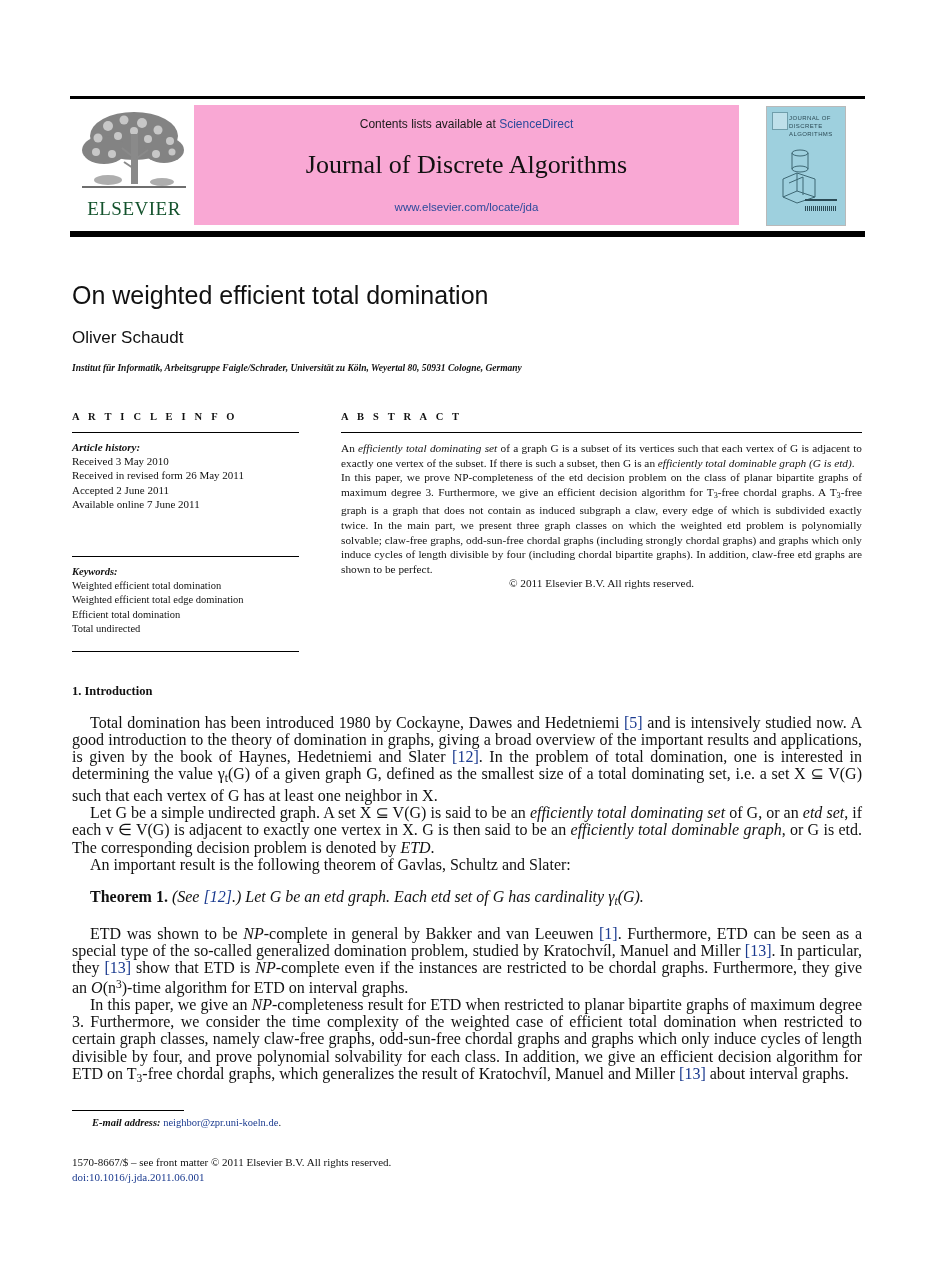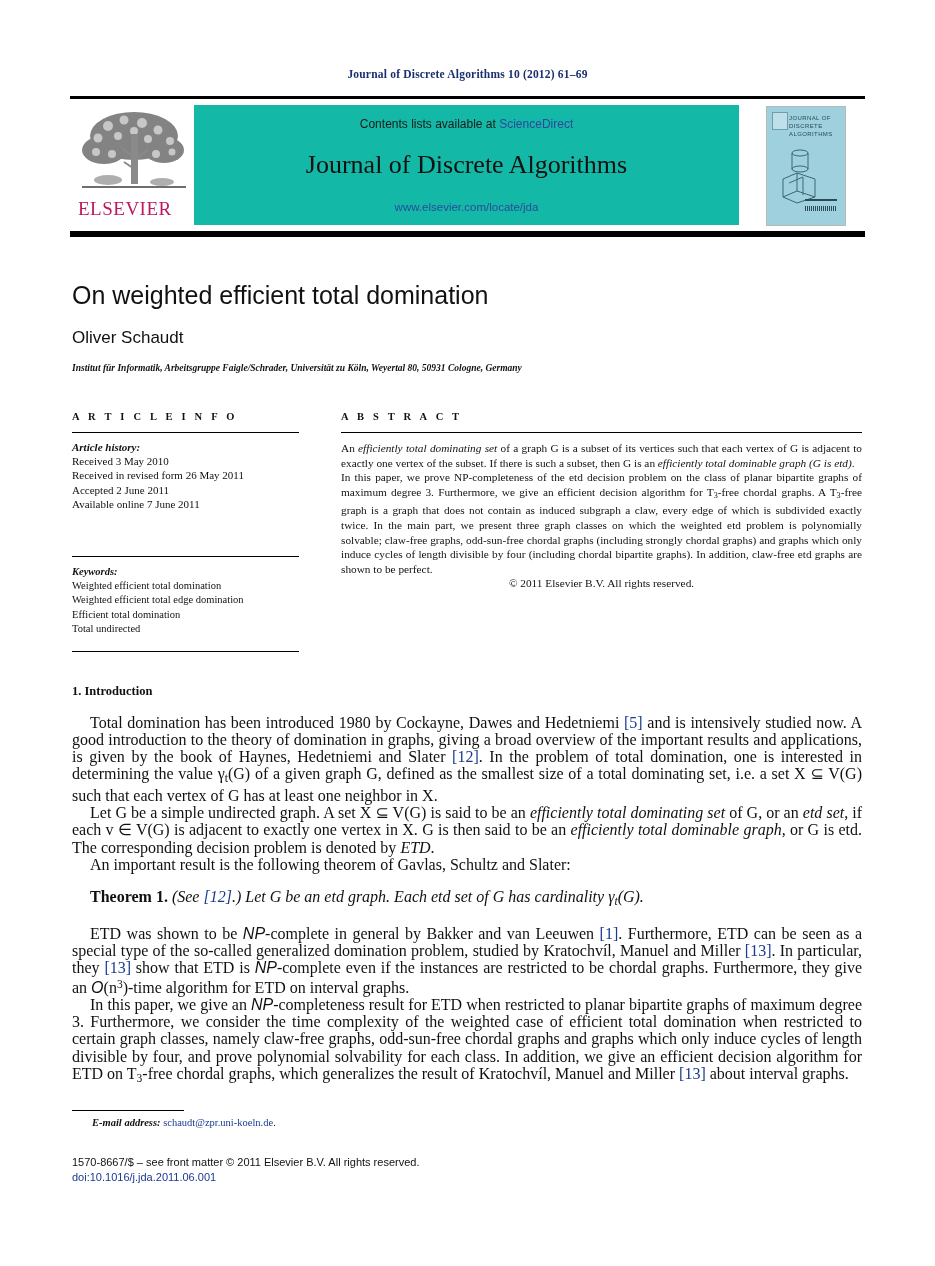--- a/index.html
+++ b/index.html
@@ -27,21 +27,21 @@
   .rule-top {
     position:absolute; left:70px; top:96px; width:795px; height:3px;
     background:#000;
   }
   .rule-bottom {
     position:absolute; left:70px; top:231px; width:795px; height:6px;
     background:#000;
   }
   .masthead {
     position:absolute; left:194px; top:105px; width:545px; height:120px;
-    background:#14b8a6;
+    background:#f9a8d4;
   }
   .contents-line {
     position:absolute; left:0; top:12px; width:545px; text-align:center;
     font-family:"Liberation Sans", sans-serif; font-size:12px; color:#1a1a1a;
   }
   .contents-line .sd { color:#2b4a9b; }
   .journal-name {
     position:absolute; left:0; top:45px; width:545px; text-align:center;
     font-family:"Liberation Serif", serif; font-size:26px; color:#111;
   }
@@ -49,23 +49,23 @@
     position:absolute; left:0; top:96px; width:545px; text-align:center;
     font-family:"Liberation Sans", sans-serif; font-size:11.5px; color:#2b4a9b;
   }
 
   
   .elsevier {
     position:absolute; left:78px; top:106px; width:112px; height:118px;
   }
   .elsevier svg { display:block; }
   .elsevier-word {
-    position:absolute; left:0; top:92px; width:112px; 
+    position:absolute; left:0; top:92px; width:112px; text-align:center;
     font-family:"Liberation Serif", serif; font-size:19px;
-    letter-spacing:.5px; color:#be185d;
+    letter-spacing:.5px; color:#14532d;
   }
 
   
   .cover {
     position:absolute; left:766px; top:106px; width:78px; height:118px;
     background:#9ed0de; border:1px solid #b9b9b9; overflow:hidden;
   }
   .cover .cv-logo {
     position:absolute; left:5px; top:5px; width:14px; height:16px;
     background:#bfe0ea; border:1px solid #6f9eab;
@@ -150,45 +150,44 @@
     line-height:17.1px; text-align:justify;
   }
   .body p { margin:0; text-indent:18px; }
   .body i { font-style:italic; }
   .cite { color:#1a3a8f; }
   .thm { margin-top:15px !important; text-indent:0; }
   .thm b { font-weight:bold; }
   .thm i { font-style:italic; }
   sub { font-size:.72em; vertical-align:-.25em; }
   sup { font-size:.72em; vertical-align:.45em; }
-  .cal { font-family:Liberation Sans, sans-serif; font-style:italic; }
+  .cal { font-family:Liberation Serif, serif; font-style:italic; }
 
   
   .fn-rule {
     position:absolute; left:72px; top:1110px; width:112px; height:1px; background:#000;
   }
   .footnote {
     position:absolute; left:92px; top:1117px; width:600px;
     font-family:"Liberation Serif", serif; font-size:10.5px; color:#111;
   }
   .footnote .lab { font-style:italic; font-weight:bold; }
   .footnote a { color:#1a3a8f; text-decoration:none; }
   .imprint {
     position:absolute; left:72px; top:1155px; width:600px;
-    font-family:Liberation Sans, sans-serif; font-size:11px; color:#111;
+    font-family:Liberation Serif, serif; font-size:11px; color:#111;
     line-height:15px;
   }
   .doi { color:#1a3a8f; }
 </style>
 </head>
 <body>
 
 <div class="page">
 
-  <div class="runhead">Journal of Discrete Algorithms 10 (2012) 61–69</div>
 
   <div class="rule-top"></div>
   <div class="rule-bottom"></div>
 
   <div class="elsevier">
     <svg width="112" height="92" viewBox="0 0 112 92">
       <rect x="4" y="2" width="104" height="88" fill="#ffffff"></rect>
       <g fill="#6e6e6e" opacity="0.85">
         <ellipse cx="56" cy="30" rx="44" ry="24"></ellipse>
         <ellipse cx="26" cy="44" rx="22" ry="14"></ellipse>
@@ -287,20 +286,20 @@
     <p class="thm"><b>Theorem 1.</b><i> (See </i><i class="cite">[12]</i><i>.) Let G be an etd graph. Each etd set of G has cardinality γ</i><i><sub>t</sub></i><i>(G).</i></p>
 
     <p class="thm"><span>ETD was shown to be </span><i class="cal">NP</i><span>-complete in general by Bakker and van Leeuwen </span><span class="cite">[1]</span><span>. Furthermore, ETD can be seen as a special type of the so-called generalized domination problem, studied by Kratochvíl, Manuel and Miller </span><span class="cite">[13]</span><span>. In particular, they </span><span class="cite">[13]</span><span> show that ETD is </span><i class="cal">NP</i><span>-complete even if the instances are restricted to be chordal graphs. Furthermore, they give an </span><i class="cal">O</i><span>(n</span><sup>3</sup><span>)-time algorithm for ETD on interval graphs.</span></p>
 
     <p><span>In this paper, we give an </span><i class="cal">NP</i><span>-completeness result for ETD when restricted to planar bipartite graphs of maximum degree 3. Furthermore, we consider the time complexity of the weighted case of efficient total domination when restricted to certain graph classes, namely claw-free graphs, odd-sun-free chordal graphs and graphs which only induce cycles of length divisible by four, and prove polynomial solvability for each class. In addition, we give an efficient decision algorithm for ETD on T</span><sub>3</sub><span>-free chordal graphs, which generalizes the result of Kratochvíl, Manuel and Miller </span><span class="cite">[13]</span><span> about interval graphs.</span></p>
   </div>
 
   <div class="fn-rule"></div>
   <div class="footnote">
     <span class="lab">E-mail address:</span>
-    <a href="#">schaudt@zpr.uni-koeln.de</a><span>.</span>
+    <a href="#">neighbor@zpr.uni-koeln.de</a><span>.</span>
   </div>
   <div class="imprint">
     <div>1570-8667/$ – see front matter © 2011 Elsevier B.V. All rights reserved.</div>
     <div class="doi">doi:10.1016/j.jda.2011.06.001</div>
   </div>
 
 </div>
 
 </body></html>

